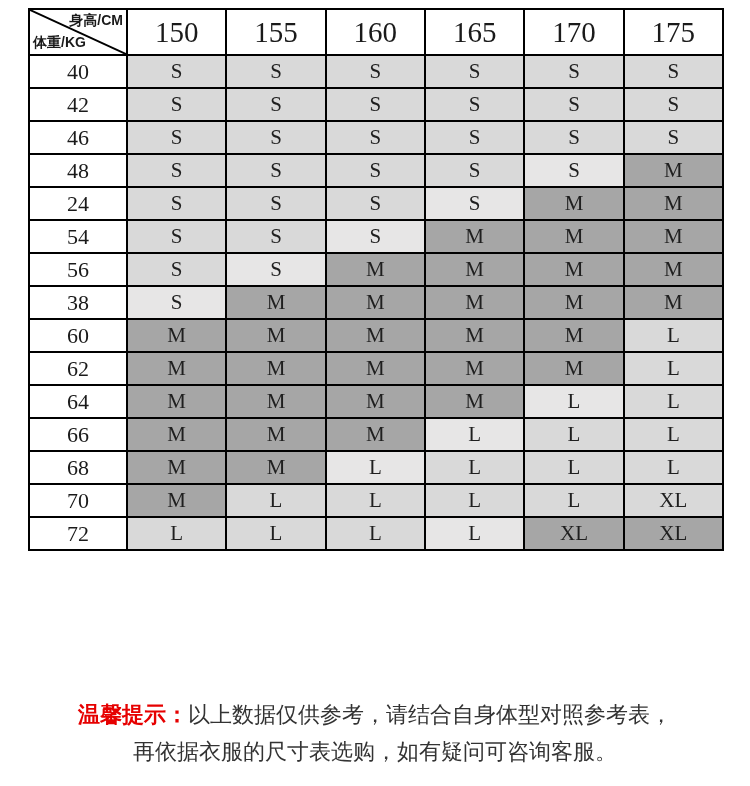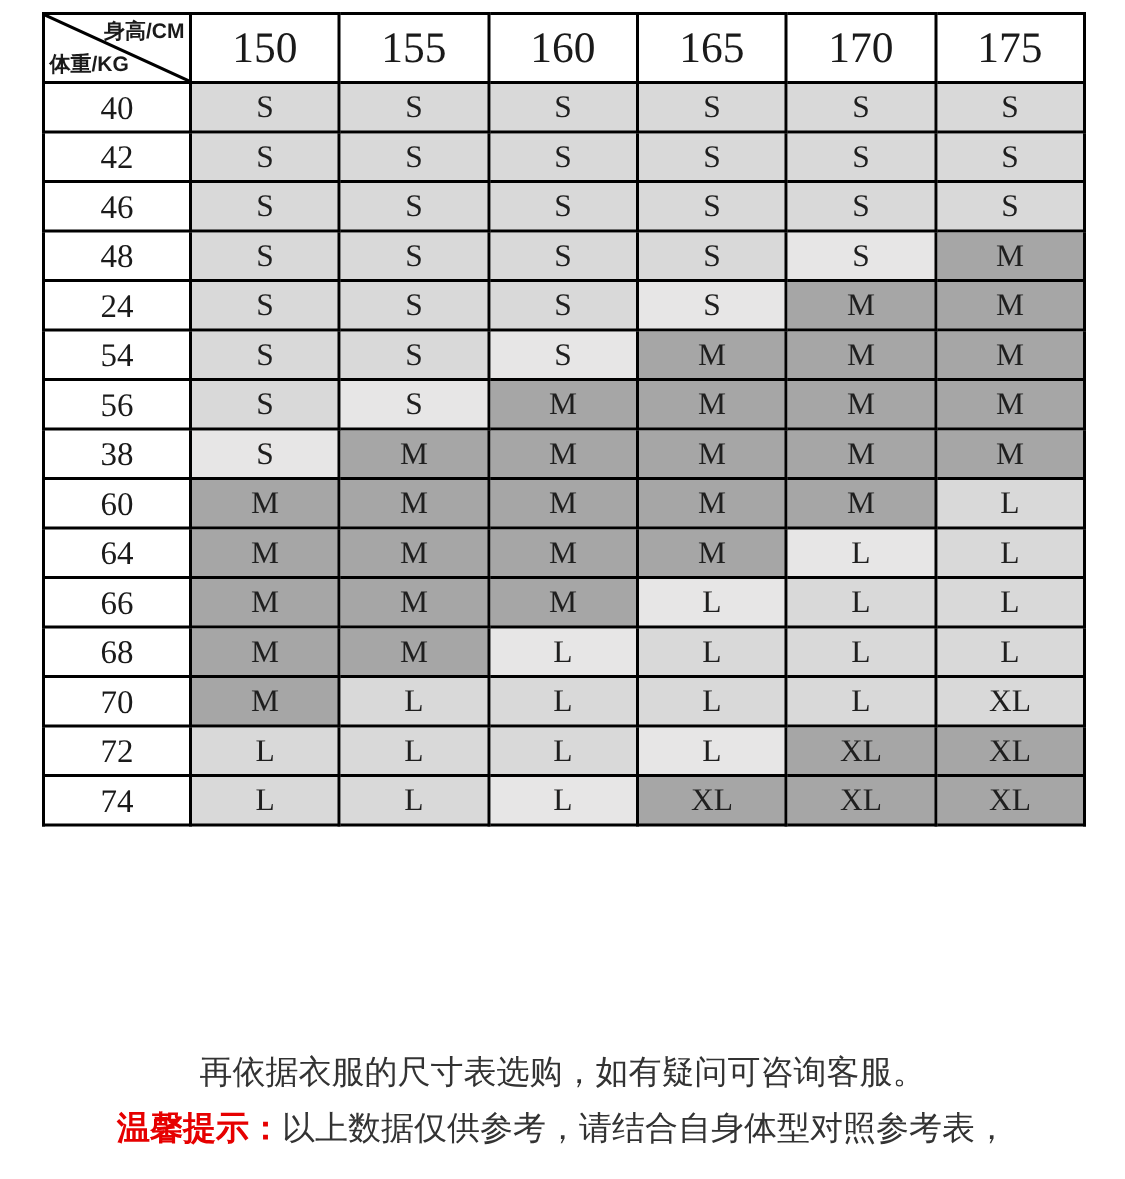--- a/index.html
+++ b/index.html
@@ -150,20 +150,29 @@
       <tr>
         <td class="weight">60</td>
         <td class="size" style="background: rgb(166, 166, 166);">M</td>
         <td class="size" style="background: rgb(166, 166, 166);">M</td>
         <td class="size" style="background: rgb(166, 166, 166);">M</td>
         <td class="size" style="background: rgb(166, 166, 166);">M</td>
         <td class="size" style="background: rgb(166, 166, 166);">M</td>
         <td class="size" style="background: rgb(217, 217, 217);">L</td>
       </tr>
       <tr>
+        <td class="weight">62</td>
+        <td class="size" style="background: rgb(166, 166, 166);">M</td>
+        <td class="size" style="background: rgb(166, 166, 166);">M</td>
+        <td class="size" style="background: rgb(166, 166, 166);">M</td>
+        <td class="size" style="background: rgb(166, 166, 166);">M</td>
+        <td class="size" style="background: rgb(166, 166, 166);">M</td>
+        <td class="size" style="background: rgb(217, 217, 217);">L</td>
+      </tr>
+      <tr>
         <td class="weight">64</td>
         <td class="size" style="background: rgb(166, 166, 166);">M</td>
         <td class="size" style="background: rgb(166, 166, 166);">M</td>
         <td class="size" style="background: rgb(166, 166, 166);">M</td>
         <td class="size" style="background: rgb(166, 166, 166);">M</td>
         <td class="size" style="background: rgb(231, 230, 230);">L</td>
         <td class="size" style="background: rgb(217, 217, 217);">L</td>
       </tr>
       <tr>
         <td class="weight">66</td>
@@ -194,28 +203,19 @@
       </tr>
       <tr>
         <td class="weight">72</td>
         <td class="size" style="background: rgb(217, 217, 217);">L</td>
         <td class="size" style="background: rgb(217, 217, 217);">L</td>
         <td class="size" style="background: rgb(217, 217, 217);">L</td>
         <td class="size" style="background: rgb(231, 230, 230);">L</td>
         <td class="size" style="background: rgb(166, 166, 166);">XL</td>
         <td class="size" style="background: rgb(166, 166, 166);">XL</td>
       </tr>
-      <tr>
-        <td class="weight">74</td>
-        <td class="size" style="background: rgb(217, 217, 217);">L</td>
-        <td class="size" style="background: rgb(217, 217, 217);">L</td>
-        <td class="size" style="background: rgb(231, 230, 230);">L</td>
-        <td class="size" style="background: rgb(166, 166, 166);">XL</td>
-        <td class="size" style="background: rgb(166, 166, 166);">XL</td>
-        <td class="size" style="background: rgb(166, 166, 166);">XL</td>
-      </tr>
     </tbody>
 </table>
 
 <div class="footer">
+  <p><span class="red" style="color: rgb(230, 0, 0);">温馨提示：</span><span>以上数据仅供参考，请结合自身体型对照参考表，</span></p>
   <p>再依据衣服的尺寸表选购，如有疑问可咨询客服。</p>
-  <p><span class="red" style="color: rgb(230, 0, 0);">温馨提示：</span><span>以上数据仅供参考，请结合自身体型对照参考表，</span></p>
 </div>
 
 </body></html>

